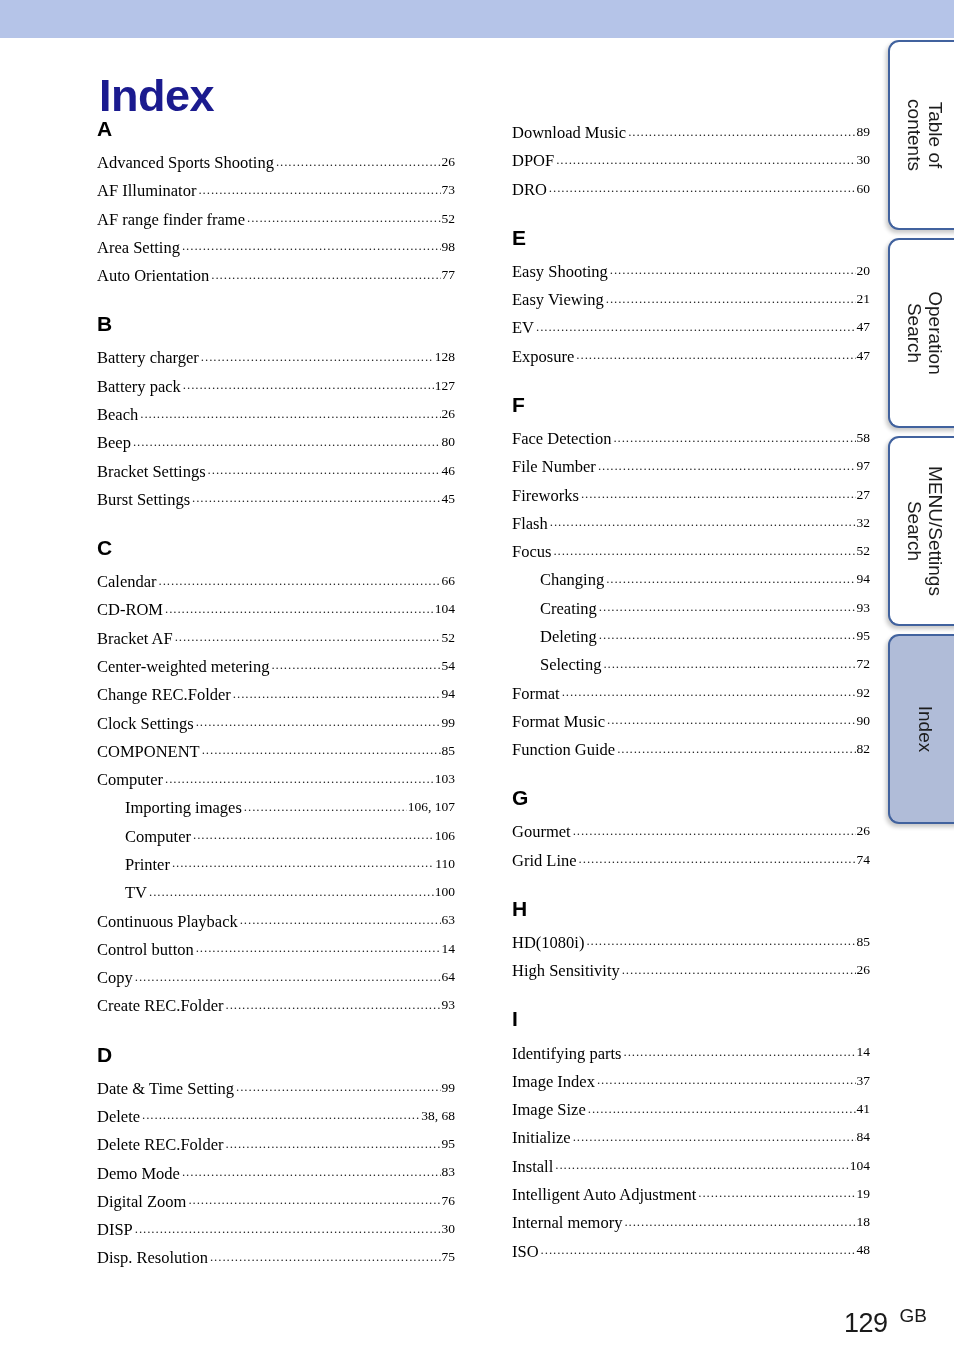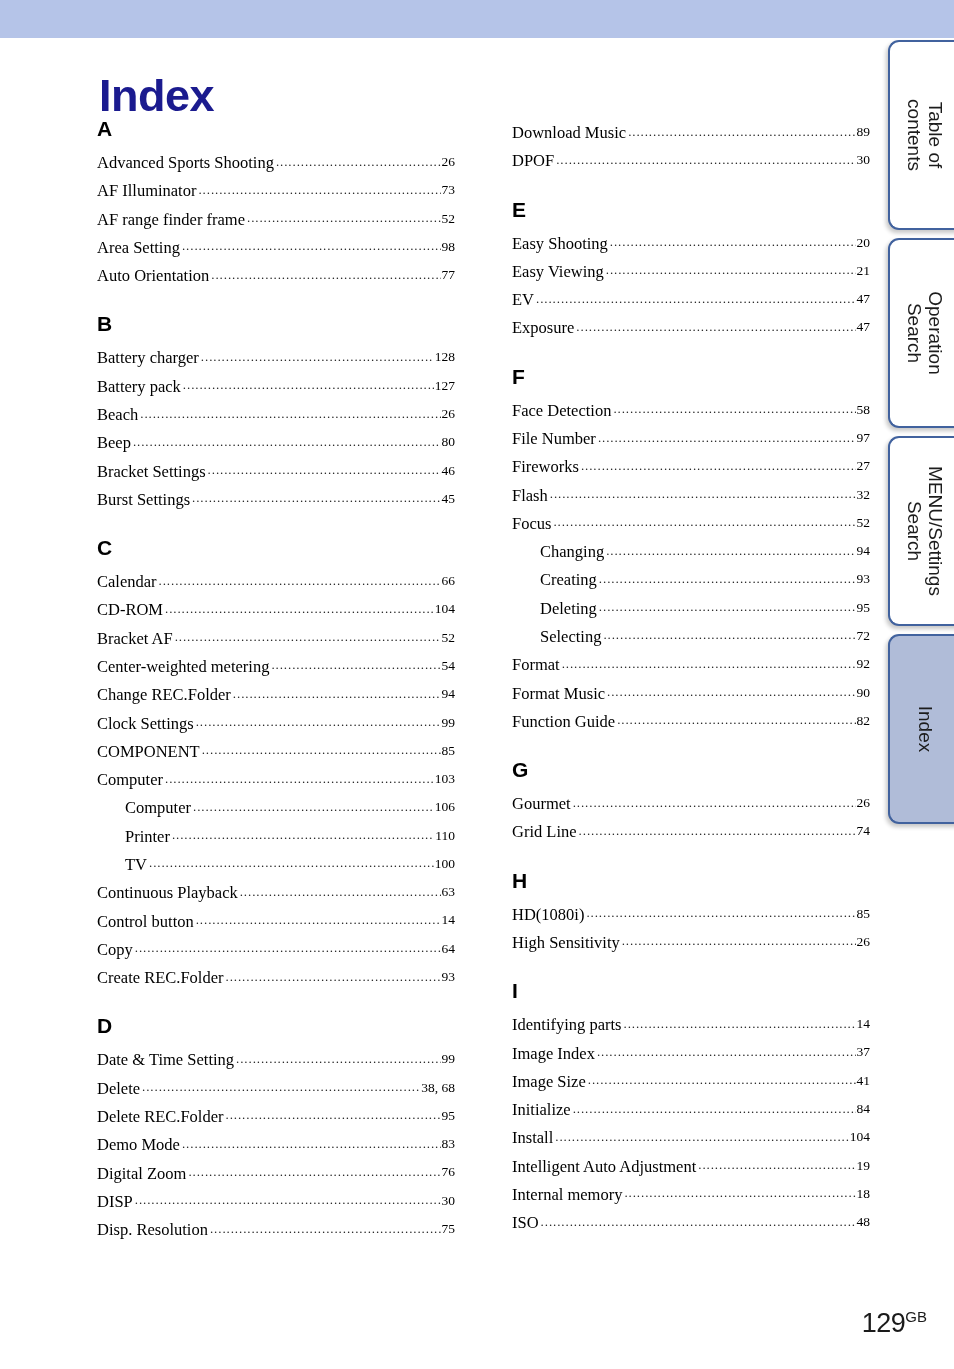--- a/index.html
+++ b/index.html
@@ -150,23 +150,24 @@
   #footer {
     position: absolute;
     right: 27px;
     bottom: 30px;
     font-family: "Liberation Sans", sans-serif;
     font-size: 27px;
     color: #1a1a1a;
     letter-spacing: -0.5px;
   }
   #footer .sup {
-    font-size: 15px;
+    font-size: 19px;
     vertical-align: super;
     letter-spacing: 0;
+    margin-left: 12px;
   }
 </style>
 </head>
 <body>
 
 <div id="top-band"></div>
 
 <h1 id="page-title">Index</h1>
 
 <div id="content">
@@ -268,20 +269,25 @@
           <span class="term">COMPONENT</span>
           <span class="leader"></span>
           <span class="page">85</span>
         </div>
         <div class="entry">
           <span class="term">Computer</span>
           <span class="leader"></span>
           <span class="page">103</span>
         </div>
         <div class="entry sub">
+          <span class="term">Importing images</span>
+          <span class="leader"></span>
+          <span class="page">106, 107</span>
+        </div>
+        <div class="entry sub">
           <span class="term">Computer</span>
           <span class="leader"></span>
           <span class="page">106</span>
         </div>
         <div class="entry sub">
           <span class="term">Printer</span>
           <span class="leader"></span>
           <span class="page">110</span>
         </div>
         <div class="entry sub">
@@ -353,20 +359,25 @@
       <div class="section first">
         <div class="entry">
           <span class="term">Download Music</span>
           <span class="leader"></span>
           <span class="page">89</span>
         </div>
         <div class="entry">
           <span class="term">DPOF</span>
           <span class="leader"></span>
           <span class="page">30</span>
+        </div>
+        <div class="entry">
+          <span class="term">DRO</span>
+          <span class="leader"></span>
+          <span class="page">60</span>
         </div>
       </div>
       <div class="section">
         <div class="sec-letter">E</div>
         <div class="entry">
           <span class="term">Easy Shooting</span>
           <span class="leader"></span>
           <span class="page">20</span>
         </div>
         <div class="entry">

